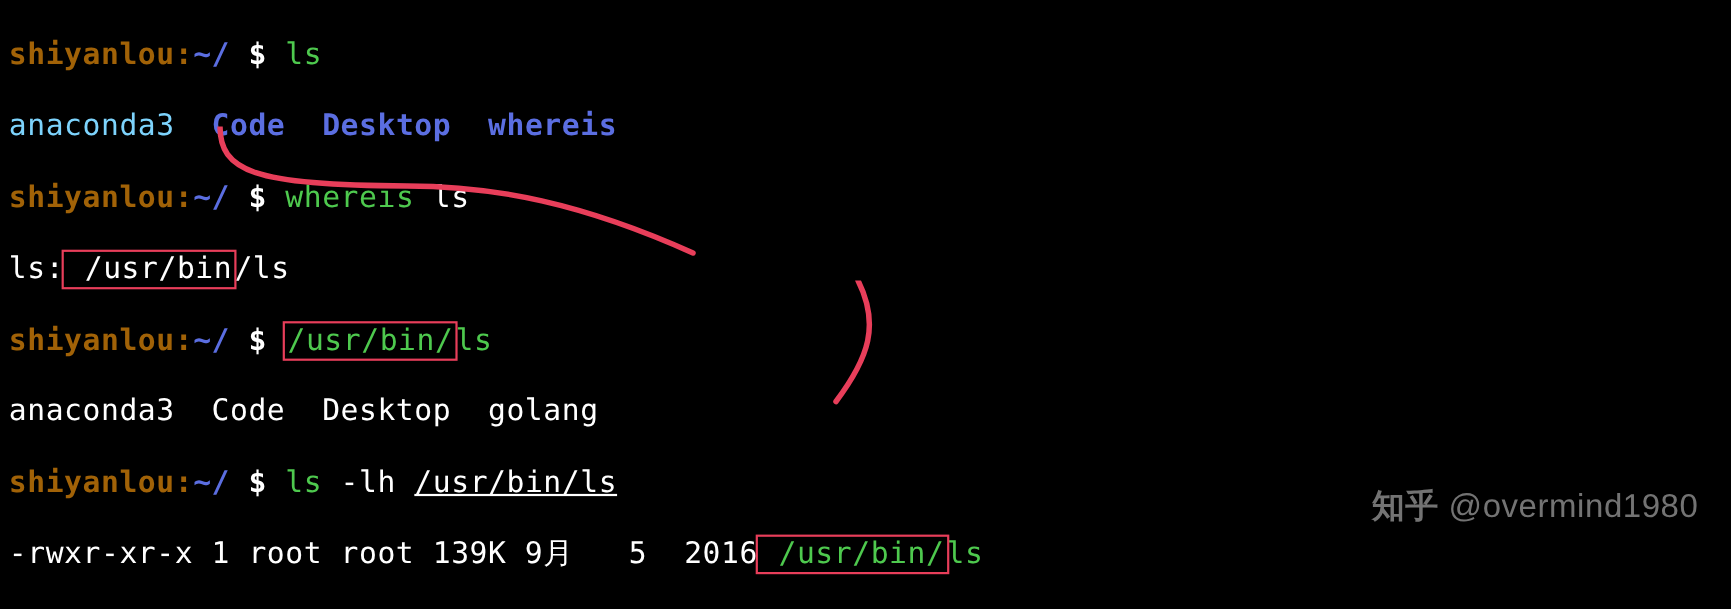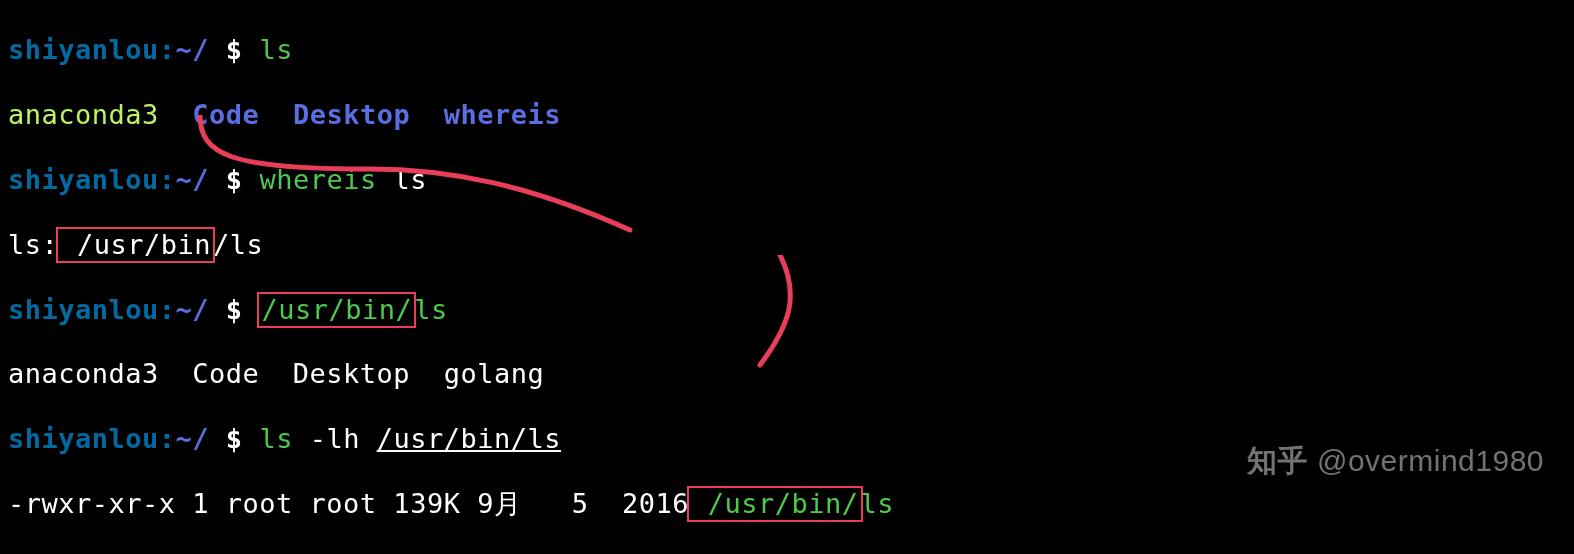--- a/index.html
+++ b/index.html
@@ -18,39 +18,39 @@
       height: 554px;
       overflow: hidden;
       position: relative;
       letter-spacing: 0.5px;
     }
     .line {
       white-space: pre;
       position: relative;
     }
     .user-bold {
-      color: #0369a1;
+      color: #a16207;
       font-weight: bold;
     }
     .tilde {
       color: #5b6ee1;
       font-weight: bold;
     }
     .dollar {
       color: #ffffff;
       font-weight: bold;
     }
     .cmd-green {
       color: #4ec94e;
     }
     .white {
       color: #ffffff;
     }
     .teal {
-      color: #bef264;
+      color: #7dd3fc;
     }
     .blue-dir {
       color: #5b6ee1;
       font-weight: bold;
     }
     .path-underline {
       color: #ffffff;
       text-decoration: underline;
       margin-top: 12px;
     }

